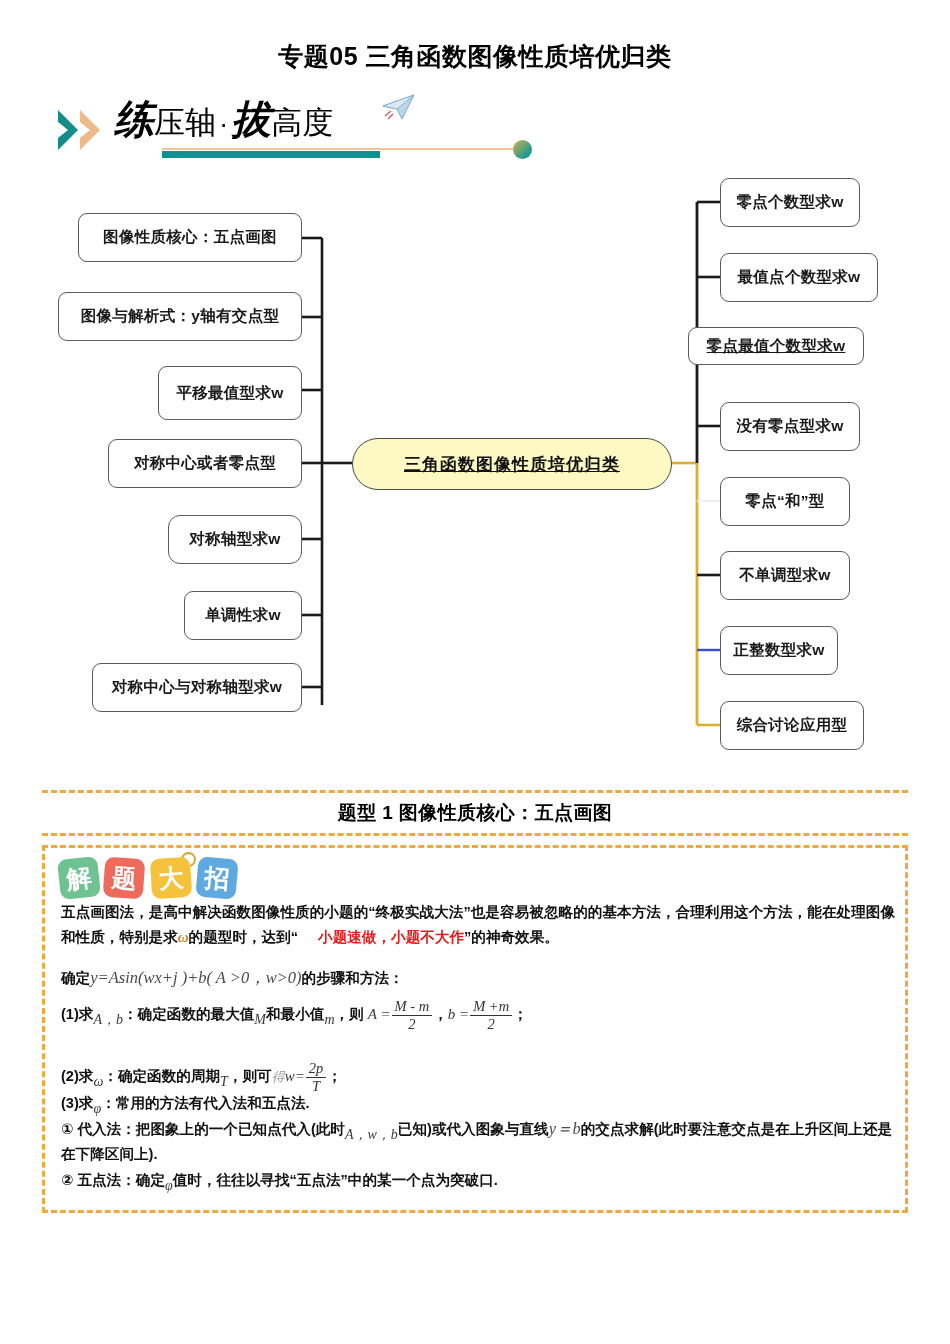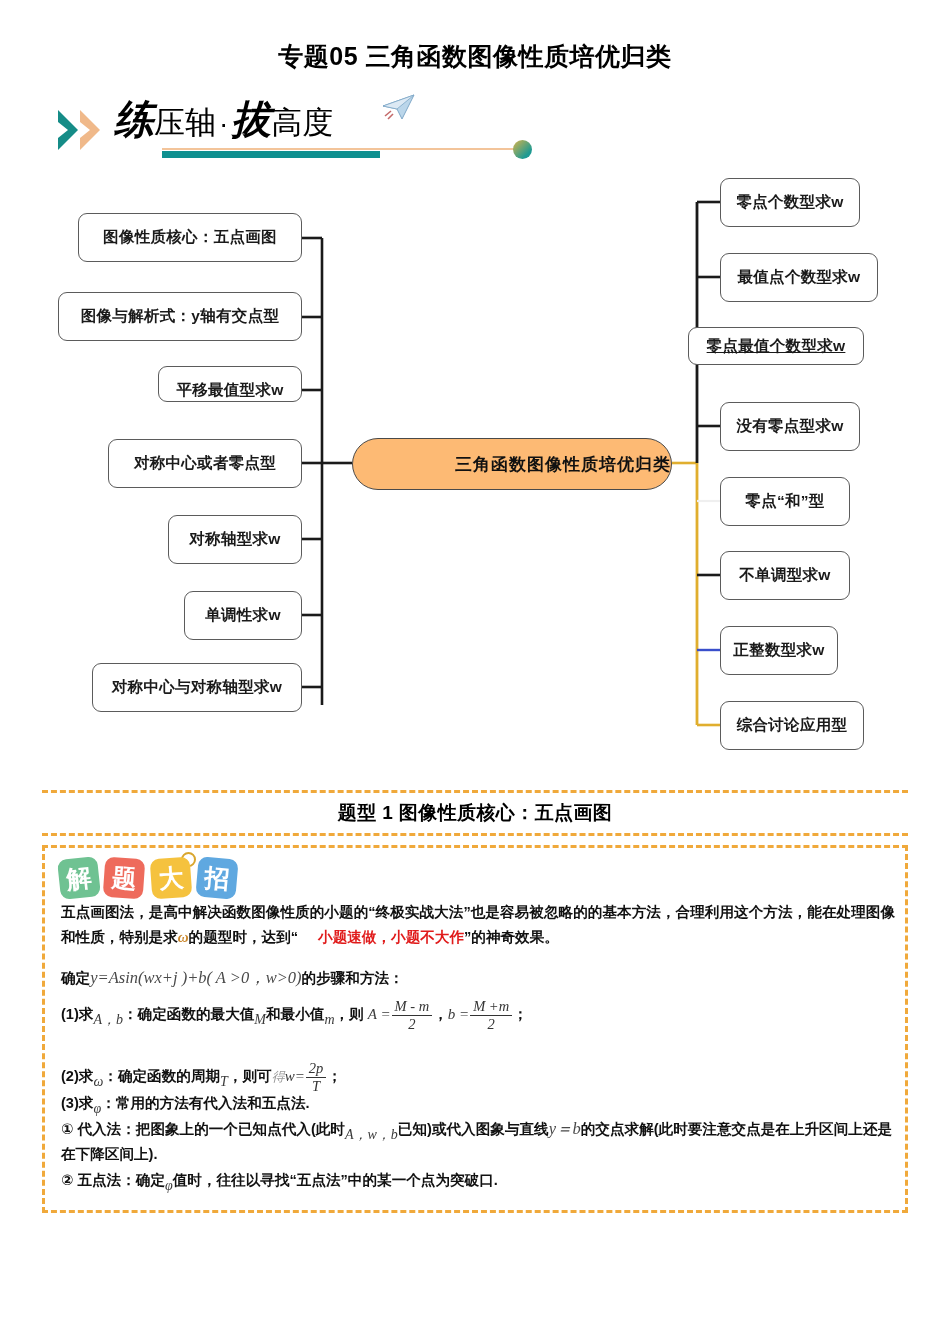--- a/index.html
+++ b/index.html
@@ -133,28 +133,29 @@
     color: #1a1a1a;
     letter-spacing: 0.3px;
     white-space: nowrap;
   }
 
   .center-node {
     position: absolute;
     box-sizing: border-box;
     border: 1.4px solid #4a4a4a;
     border-radius: 40px;
-    background: #fdba74;
+    background: #fef9c3;
     display: flex;
     align-items: center;
-    justify-content: flex-end;
+    justify-content: center;
     font-size: 17px;
     font-weight: bold;
     letter-spacing: 1px;
     color: #111;
+    text-decoration: underline;
   }
 
   
   .section-header {
     position: absolute;
     left: 42px;
     top: 790px;
     width: 866px;
     height: 46px;
     box-sizing: border-box;
@@ -355,27 +356,27 @@
   <div class="center-node" style="left:352px; top:278px; width:320px; height:52px;">
     <span>三角函数图像性质培优归类</span>
   </div>
 
   <div class="node" style="left:78px; top:53px; width:224px; height:49px;">
     <span>图像性质核心：五点画图</span>
   </div>
   <div class="node" style="left:58px; top:132px; width:244px; height:49px;">
     <span>图像与解析式：y轴有交点型</span>
   </div>
-  <div class="node" style="left:158px; top:206px; width:144px; height:36px;align-items:flex-end;">
+  <div class="node" style="left:158px; top:206px; width:144px; height:54px;">
     <span>平移最值型求w</span>
   </div>
   <div class="node" style="left:108px; top:279px; width:194px; height:49px;">
     <span>对称中心或者零点型</span>
   </div>
-  <div class="node" style="left:168px; top:355px; width:134px; height:49px;">
+  <div class="node" style="left:168px; top:355px; width:134px; height:49px;border-radius:12px;">
     <span>对称轴型求w</span>
   </div>
   <div class="node" style="left:184px; top:431px; width:118px; height:49px;">
     <span>单调性求w</span>
   </div>
   <div class="node" style="left:92px; top:503px; width:210px; height:49px;">
     <span>对称中心与对称轴型求w</span>
   </div>
 
   <div class="node" style="left:720px; top:18px; width:140px; height:49px;">

